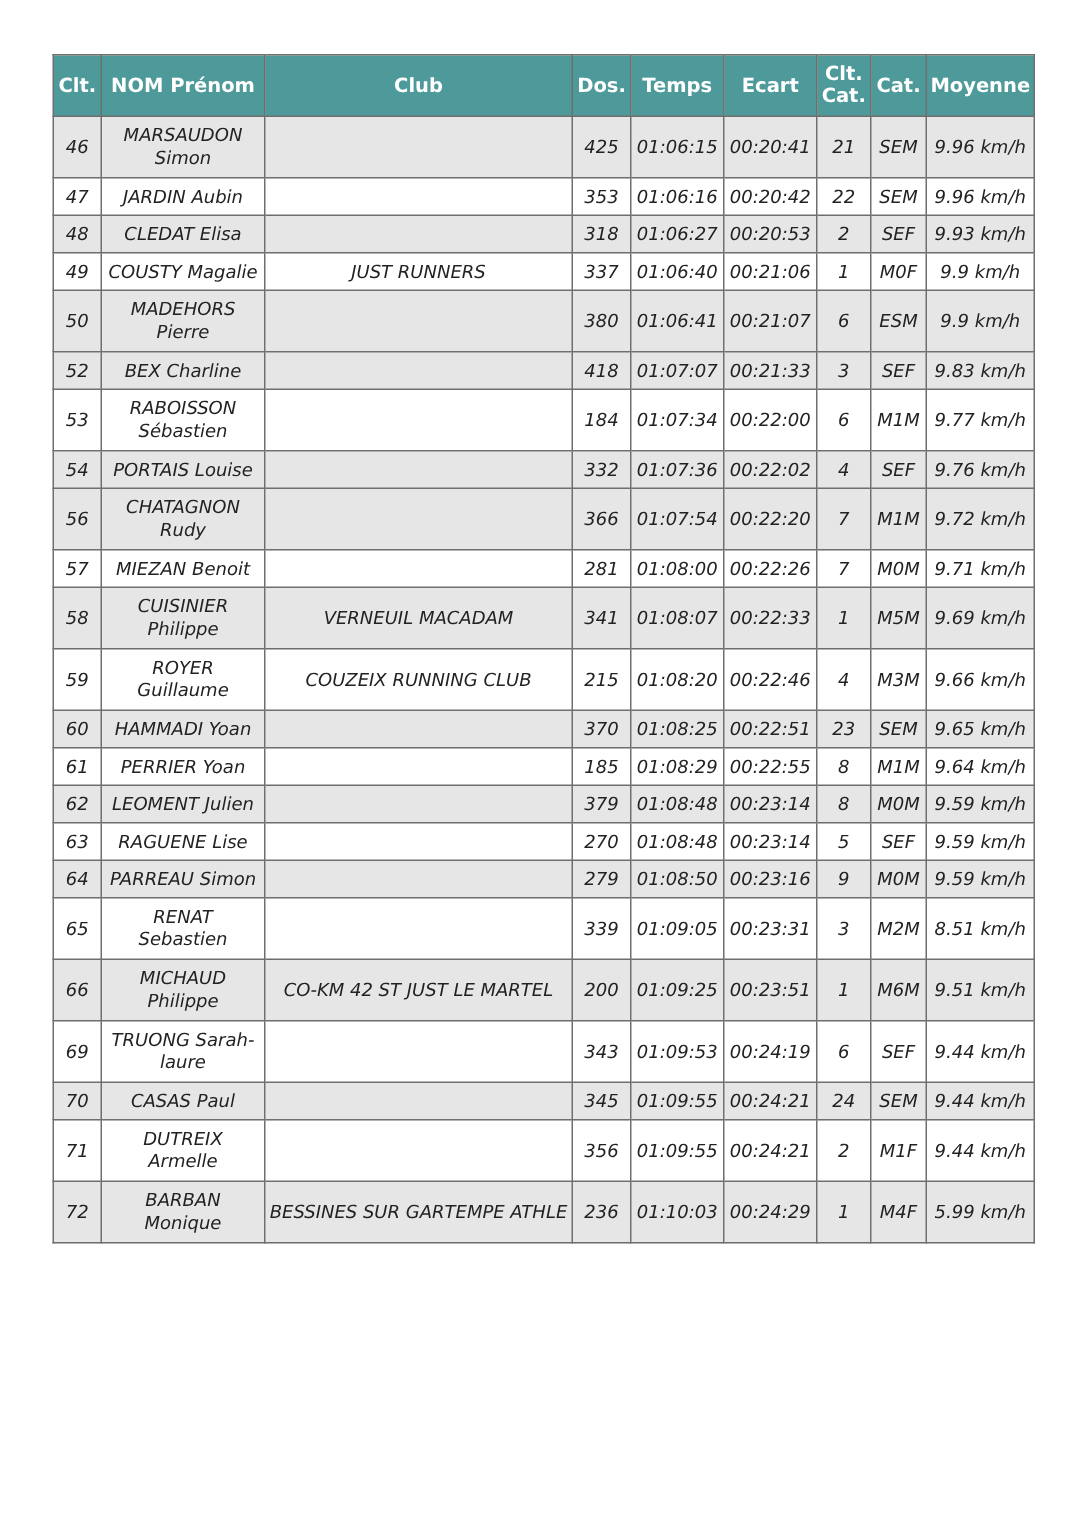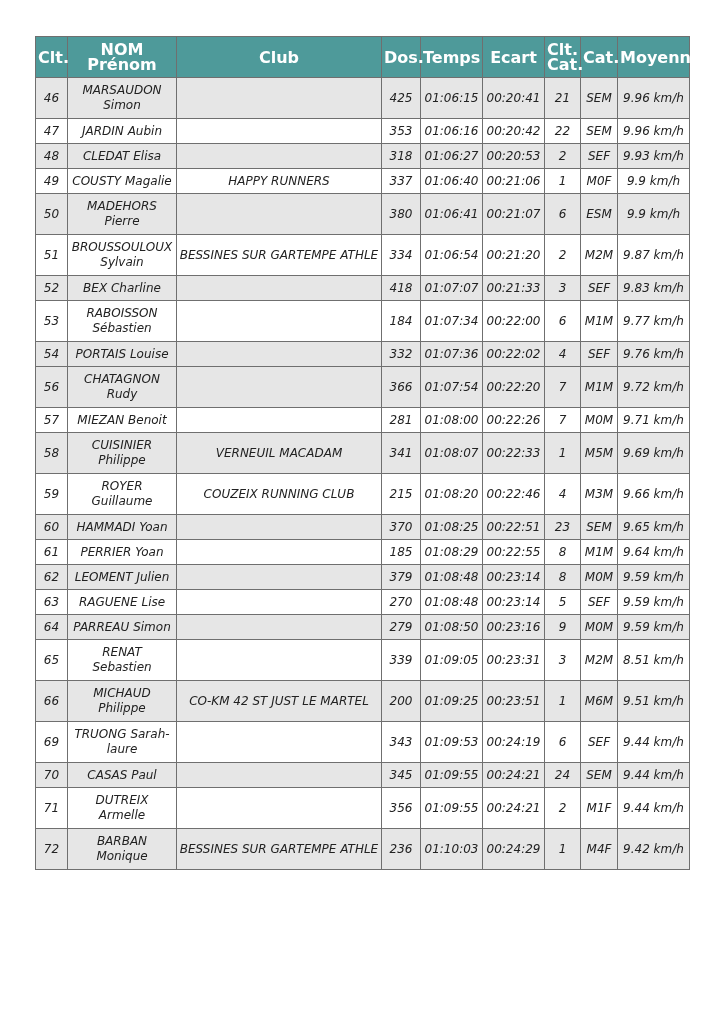--- a/index.html
+++ b/index.html
@@ -13,21 +13,21 @@
   table.results th, table.results td {
     border:1px solid #6f6f6f;
     text-align:center; vertical-align:middle;
     padding:0 2px;
     line-height:15px;
   }
   table.results thead th {
     background:#4e9a9a;
     color:#ffffff;
     font-weight:bold;
-    font-size:16px;
+    font-size:13px;
     height:40px;
     line-height:15px;
   }
   table.results tbody tr { height:25px;font-style:italic; }
   table.results tbody tr.two { height:41px; }
   table.results tbody tr.odd td { background:#e6e6e6; }
   table.results tbody tr.even td { background:#ffffff; }
   col.c-rank { width:32px; }
   col.c-name { width:109px; }
   col.c-club { width:205px; }
@@ -115,21 +115,21 @@
     <td>SEF</td>
     <td>9.93 km/h</td>
   </tr>
 
   <tr class="even">
     <td>49</td>
     <td>
       <span class="name-wrap">COUSTY Magalie</span>
 
     </td>
-    <td>HAPPY RUNNERS</td>
+    <td>JUST RUNNERS</td>
     <td>337</td>
     <td>01:06:40</td>
     <td>00:21:06</td>
     <td>1</td>
     <td>M0F</td>
     <td>9.9 km/h</td>
   </tr>
 
   <tr class="odd two">
     <td>50</td>
@@ -139,34 +139,20 @@
     </td>
     <td></td>
     <td>380</td>
     <td>01:06:41</td>
     <td>00:21:07</td>
     <td>6</td>
     <td>ESM</td>
     <td>9.9 km/h</td>
   </tr>
 
-  <tr class="even two">
-    <td>51</td>
-    <td>
-      <span class="name-wrap">BROUSSOULOUX</span>
-      <span class="name-wrap">Sylvain</span>
-    </td>
-    <td>BESSINES SUR GARTEMPE ATHLE</td>
-    <td>334</td>
-    <td>01:06:54</td>
-    <td>00:21:20</td>
-    <td>2</td>
-    <td>M2M</td>
-    <td>9.87 km/h</td>
-  </tr>
 
   <tr class="odd">
     <td>52</td>
     <td>
       <span class="name-wrap">BEX Charline</span>
 
     </td>
     <td></td>
     <td>418</td>
     <td>01:07:07</td>
@@ -424,16 +410,16 @@
     <td>
       <span class="name-wrap">BARBAN</span>
       <span class="name-wrap">Monique</span>
     </td>
     <td>BESSINES SUR GARTEMPE ATHLE</td>
     <td>236</td>
     <td>01:10:03</td>
     <td>00:24:29</td>
     <td>1</td>
     <td>M4F</td>
-    <td>9.42 km/h</td>
+    <td>5.99 km/h</td>
   </tr>
 </tbody>
 </table>
 
 </body></html>

